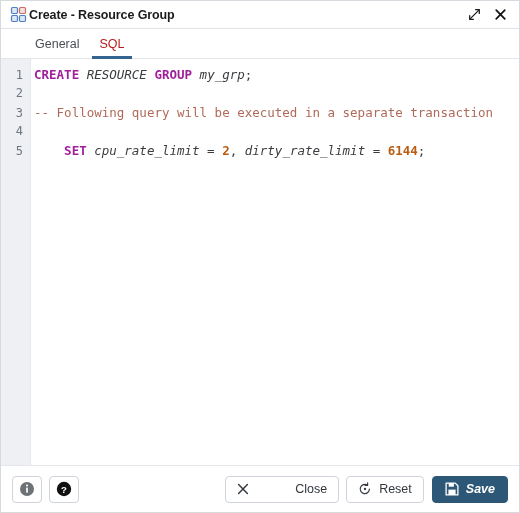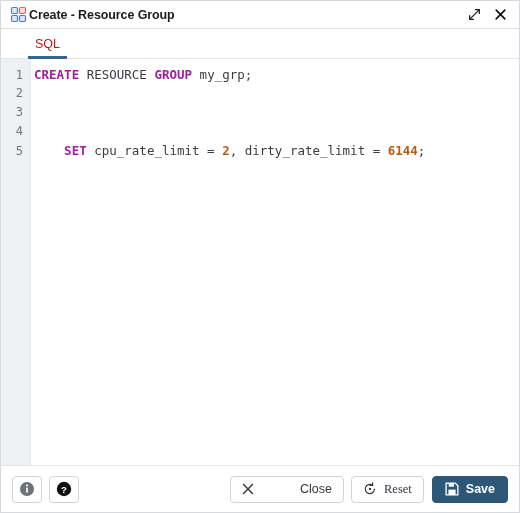--- a/index.html
+++ b/index.html
@@ -144,21 +144,21 @@
     position: relative;
     z-index: 2;
   }
   .code-text {
     padding-left: 3px;
     color: #333638;
     position: relative;
     z-index: 2;
   }
   .tok-kw   { color: #a0209c; font-weight: bold; text-align: center; }
-  .tok-id   { color: #3a3d40; }
+  .tok-id   { color: #3a3d40; font-style: italic; }
   .tok-num  { color: #b85c12; font-weight: bold; }
   .tok-com  { color: #b06a5a; }
   .tok-pun  { color: #3a3d40; }
 
   
   .footer {
     height: 46px;
     min-height: 46px;
     display: flex;
     align-items: center;
@@ -184,27 +184,28 @@
     white-space: nowrap;
   }
   .btn svg { display: block; }
   .btn-icononly {
     width: 30px;
     padding: 0;
     margin-right: 7px;
   }
   .btn .btn-label { margin-left: 7px; }
   .btn-close { margin-right: 7px; gap: 39px; }
-  .btn-reset { margin-right: 8px; font-family: Liberation Serif, serif; }
+  .btn-reset { margin-right: 8px; }
   .btn-save {
     background: #2c5777;
     border-color: #2c5777;
     color: #ffffff;
     font-weight: bold;
     padding: 4px 12px;
+    font-style: italic;
   }
 </style>
 </head>
 <body>
 
 <div class="window">
 
   <div class="titlebar">
     <span class="title-icon">
       <svg width="17" height="17" viewBox="0 0 17 17" aria-hidden="true">
@@ -224,29 +225,30 @@
       </svg>
     </button>
     <button class="win-btn">
       <svg width="13" height="13" viewBox="0 0 13 13" aria-hidden="true">
         <path d="M2.2 2.2 L10.8 10.8 M10.8 2.2 L2.2 10.8" fill="none" stroke="#111111" stroke-width="1.7" stroke-linecap="round"></path>
       </svg>
     </button>
   </div>
 
   <div class="tabbar">
+    <button class="tab">General</button>
     <button class="tab active">SQL</button>
   </div>
 
   <div class="editor">
     <div class="gutter"></div>
     <div class="code-area" id="code-area">
         <div class="code-line"><span class="lineno">1</span><span class="code-text"><span class="tok-kw">CREATE</span><span class="tok-pun"> </span><span class="tok-id">RESOURCE</span><span class="tok-pun"> </span><span class="tok-kw">GROUP</span><span class="tok-pun"> </span><span class="tok-id">my_grp</span><span class="tok-pun">;</span></span></div>
         <div class="code-line"><span class="lineno">2</span><span class="code-text"></span></div>
-        <div class="code-line"><span class="lineno">3</span></div>
+        <div class="code-line"><span class="lineno">3</span><span class="code-text"><span class="tok-com">-- Following query will be executed in a separate transaction</span></span></div>
         <div class="code-line"><span class="lineno">4</span></div>
         <div class="code-line"><span class="lineno">5</span><span class="code-text"><span class="tok-pun">    </span><span class="tok-kw">SET</span><span class="tok-pun"> </span><span class="tok-id">cpu_rate_limit</span><span class="tok-pun"> = </span><span class="tok-num">2</span><span class="tok-pun">, </span><span class="tok-id">dirty_rate_limit</span><span class="tok-pun"> = </span><span class="tok-num">6144</span><span class="tok-pun">;</span></span></div>
       </div>
   </div>
 
   <div class="footer">
     <button class="btn btn-icononly">
       <span>
         <svg width="16" height="16" viewBox="0 0 16 16" aria-hidden="true">
           <circle cx="8" cy="8" r="7" fill="#6d7277"></circle>

